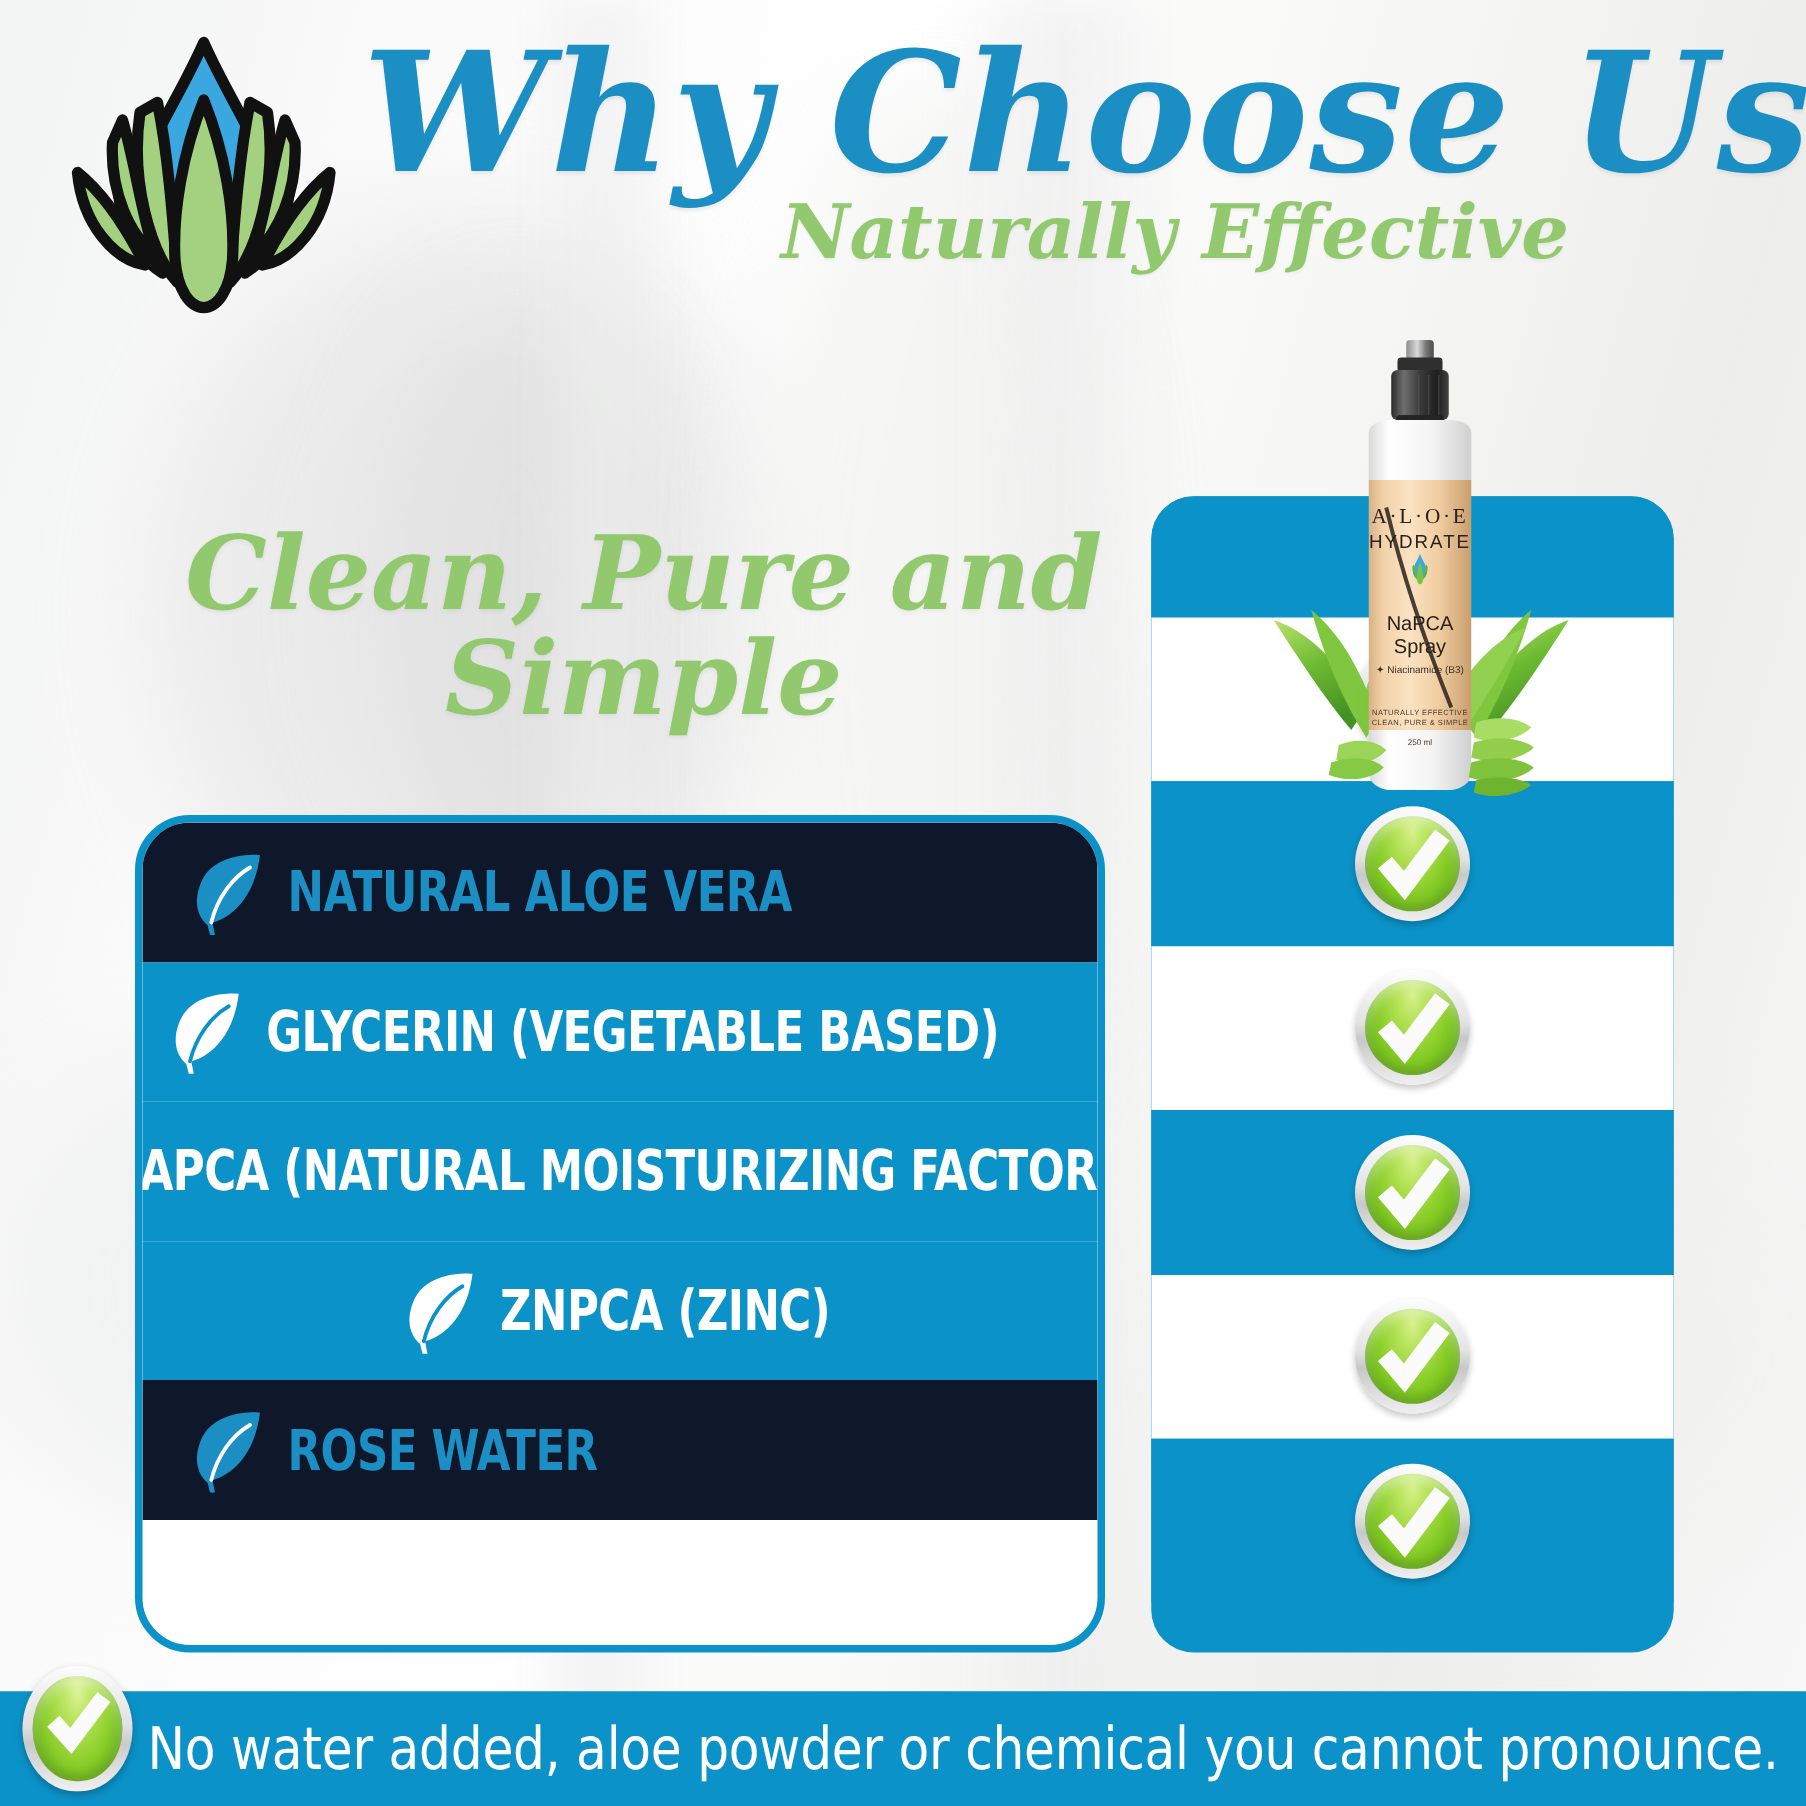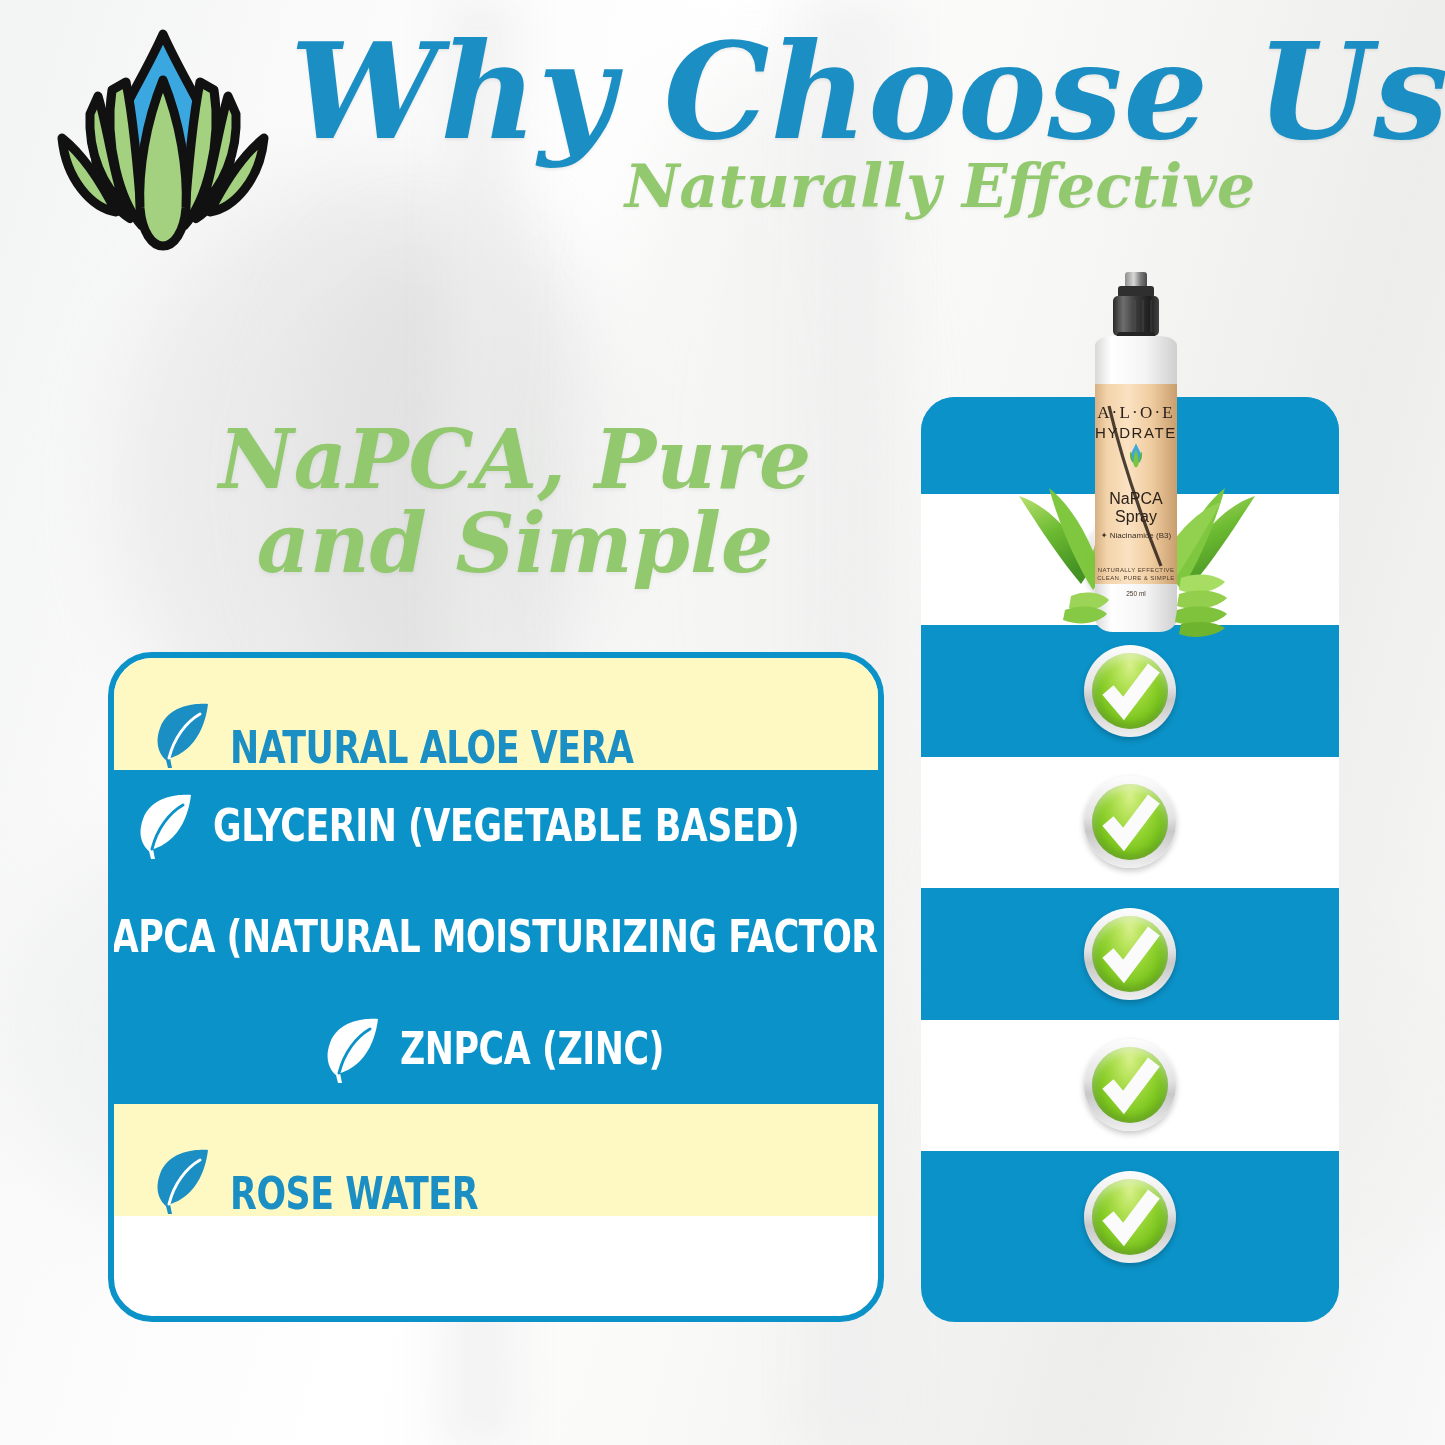--- a/index.html
+++ b/index.html
@@ -114,21 +114,21 @@
     box-sizing: border-box;
   }
   .ing-row {
     position: relative;
     height: 111.6px;
     display: flex;
     align-items: center;
     box-sizing: border-box;
   }
   .ing-row.fill { background: #0b93c9; justify-content: center; }
-  .ing-row.blank { background: #fef9c3; align-items: flex-end; }
+  .ing-row.blank { background: #0f172a; }
   .ing-leaf {
     flex: 0 0 auto;
     width: 66px;
     height: 72px;
     margin-left: 36px;
     margin-right: 14px;
   }
   .ing-label {
     font-family: "Liberation Sans Narrow", "DejaVu Sans Condensed", "Liberation Sans", sans-serif;
     font-weight: bold;
@@ -281,21 +281,21 @@
 
       <path d="M125 62 C142 104 150 152 148 190 C146 214 136 228 125 228 C114 228 104 214 102 190 C100 152 108 104 125 62 Z" fill="#a3d17f" stroke="#111111" stroke-width="9" stroke-linejoin="round"></path>
     </svg>
   </div>
 
   <div class="title-block">
     <div class="main-title">Why Choose Us?</div>
     <div class="sub-title">Naturally Effective</div>
   </div>
 
-  <div class="tagline">NaPCA, Pure and Simple</div>
+  <div class="tagline">Clean, Pure and Simple</div>
 
   <div class="ing-card" id="ing-card">
       <div class="ing-row blank">
         <span class="ing-leaf"><svg viewBox="0 0 66 72" width="66" height="72">
             <path d="M58 6 C58 6 20 2 10 30 C2 52 16 62 16 62 L18 70 L22 70 L20 60 C20 60 52 54 58 6 Z" fill="#1b8fc4"></path>
             <path d="M50 16 C36 24 24 40 19 60" stroke="#ffffff" stroke-width="3" fill="none" stroke-linecap="round"></path>
           </svg></span>
         <span class="ing-label">NATURAL ALOE VERA</span>
       </div>
       <div class="ing-row fill">
@@ -460,14 +460,22 @@
         <path d="M86 330 C100 324 116 326 124 334 C116 344 98 348 84 342 Z" fill="#9bd456"></path>
         <path d="M80 344 C96 338 114 340 122 348 C112 358 94 360 78 354 Z" fill="#86c944"></path>
         <path d="M196 312 C212 306 230 308 240 316 C230 326 210 330 194 324 Z" fill="#a8dd64"></path>
         <path d="M194 328 C212 322 232 324 242 332 C232 342 210 346 192 340 Z" fill="#93cf4c"></path>
         <path d="M192 344 C210 338 232 340 242 348 C232 358 210 362 190 356 Z" fill="#7fc23b"></path>
         <path d="M196 358 C212 354 232 356 240 362 C230 370 210 374 194 368 Z" fill="#6fb42f"></path>
       </g>
     </svg>
   </div>
 
+  <div class="footer">
+    <div class="footer-badge">
+      <svg class="tick" viewBox="0 0 100 100">
+        <path d="M28 50 L44 68 L74 28" stroke="#fbfbfb" stroke-width="15" fill="none" stroke-linecap="butt" stroke-linejoin="miter"></path>
+      </svg>
+    </div>
+    <div class="footer-text">No water added, aloe powder or chemical you cannot pronounce.</div>
+  </div>
 
 </div>
 
 </body></html>

